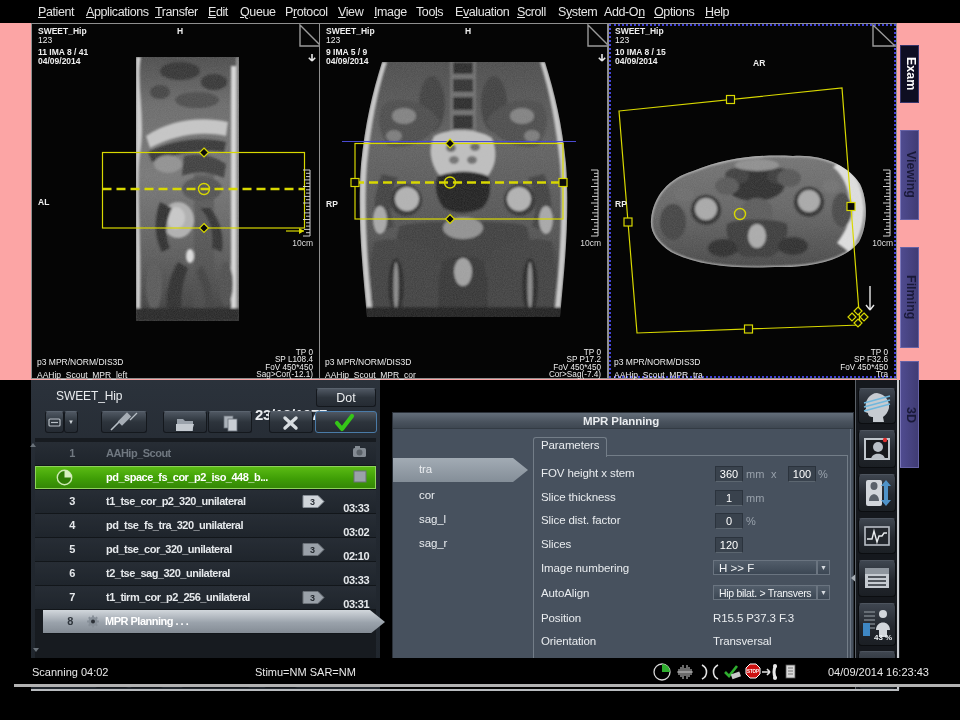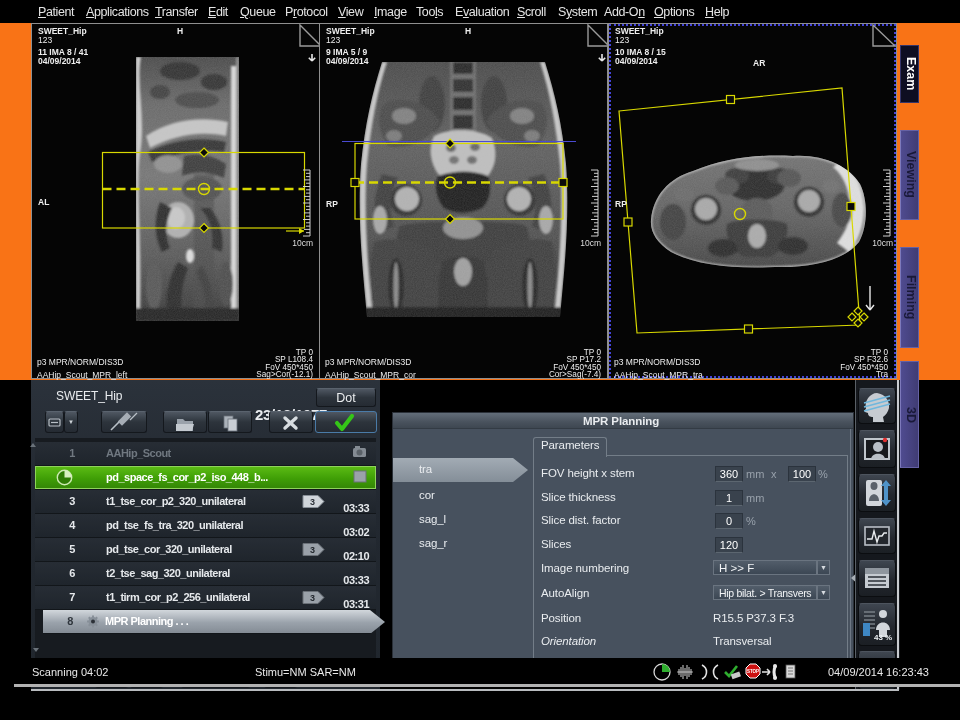--- a/index.html
+++ b/index.html
@@ -1,18 +1,18 @@
 <!DOCTYPE html>
 <html><head>
 <meta charset="utf-8">
 <style>
 html,body{margin:0;padding:0;width:960px;height:720px;background:#000;overflow:hidden;
 font-family:"Liberation Sans",sans-serif;}
 .abs{position:absolute;}
-#stage{position:relative;width:960px;height:580px;background:#f97316;}
+#stage{position:relative;width:960px;height:580px;background:#fca5a5;}
 
 .menu{position:absolute;top:0;left:0;width:960px;height:23px;background:#000;color:#e4e4e4;font-size:12.5px;}
 .menu span{position:absolute;top:5px;white-space:nowrap;letter-spacing:-0.4px;}
 .menu u{text-decoration:underline;}
 
 .panel{position:absolute;top:23px;height:356px;background:#050505;border:1px solid #8f8f8f;box-sizing:border-box;}
 .ptxt{position:absolute;color:#eee;font-size:8.5px;line-height:9px;white-space:pre;}
 .pb{font-weight:bold;}
 
 #bottom{position:absolute;top:380px;left:0;width:960px;height:311px;background:#000;}
@@ -461,21 +461,21 @@
   <div class="abs" style="left:140px;top:24px;width:72px;height:19px;background:#47515e;border:1px solid #737d88;border-bottom:none;border-radius:3px 3px 0 0;"></div>
   <div class="lbl" style="left:148px;top:26px;">Parameters</div>
 
   <div class="lbl" style="left:148px;top:54px;">FOV height x stem</div>
   <div class="lbl" style="left:148px;top:78px;">Slice thickness</div>
   <div class="lbl" style="left:148px;top:101px;">Slice dist. factor</div>
   <div class="lbl" style="left:148px;top:125px;">Slices</div>
   <div class="lbl" style="left:148px;top:149px;">Image numbering</div>
   <div class="lbl" style="left:148px;top:174px;">AutoAlign</div>
   <div class="lbl" style="left:148px;top:199px;">Position</div>
-  <div class="lbl" style="left:148px;top:222px;font-style:italic;">Orientation</div>
+  <div class="lbl" style="left:148px;top:222px;">Orientation</div>
 
   <div class="inp" style="left:322px;top:53px;">360</div>
   <div class="unit" style="left:353px;top:55px;">mm</div>
   <div class="unit" style="left:378px;top:55px;">x</div>
   <div class="inp" style="left:395px;top:53px;">100</div>
   <div class="unit" style="left:425px;top:55px;">%</div>
   <div class="inp" style="left:322px;top:77px;">1</div>
   <div class="unit" style="left:353px;top:79px;">mm</div>
   <div class="inp" style="left:322px;top:100px;">0</div>
   <div class="unit" style="left:353px;top:102px;">%</div>

